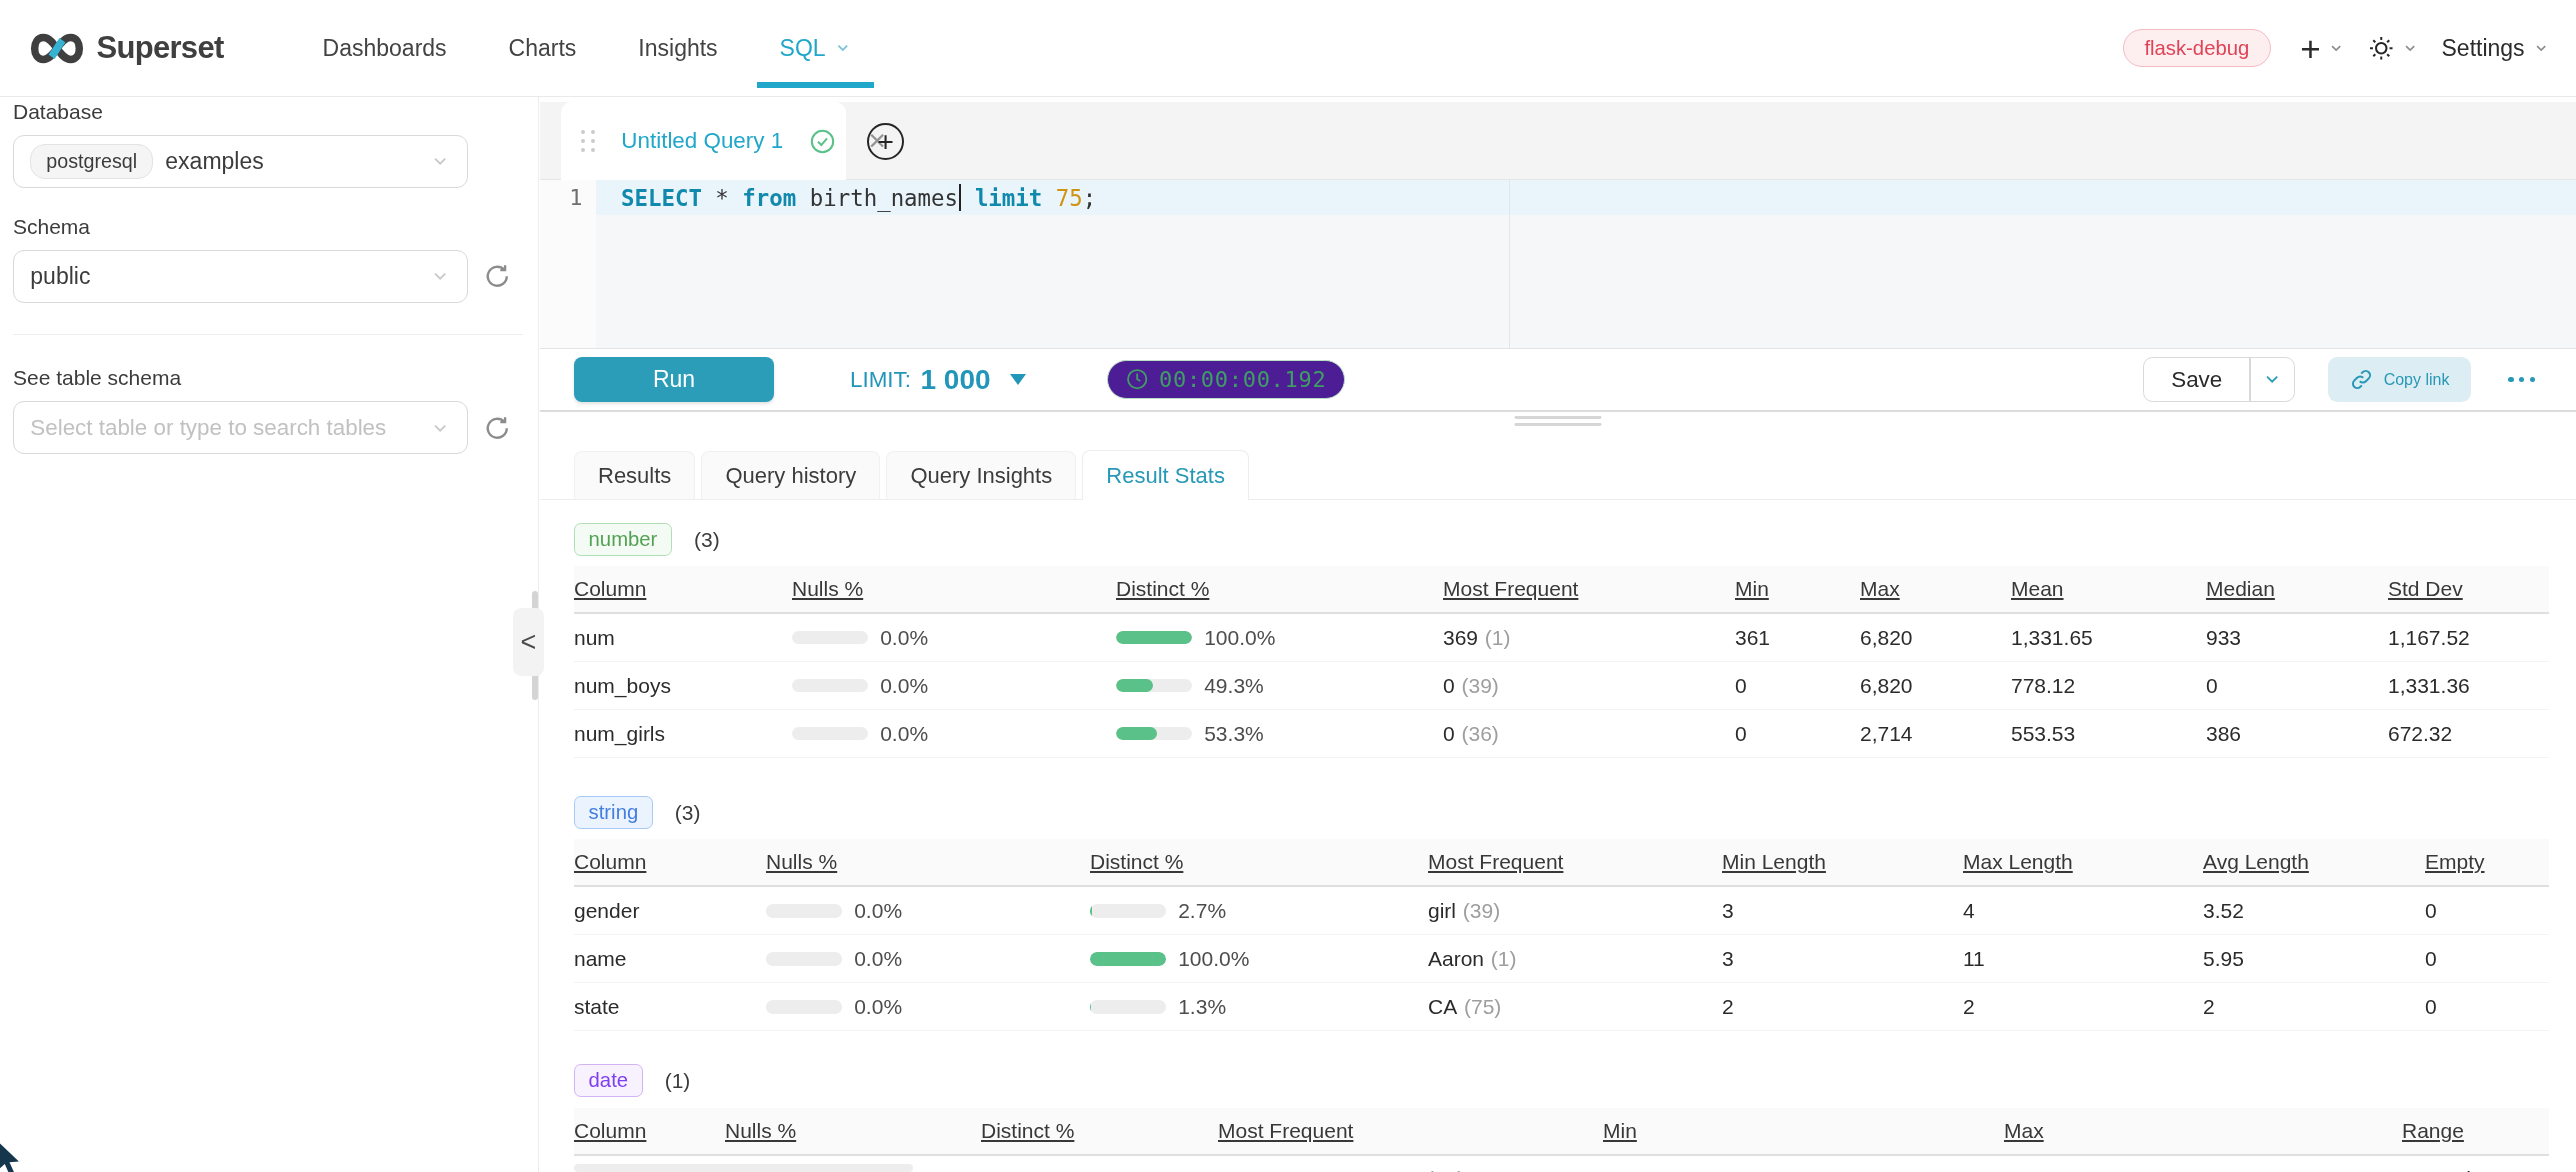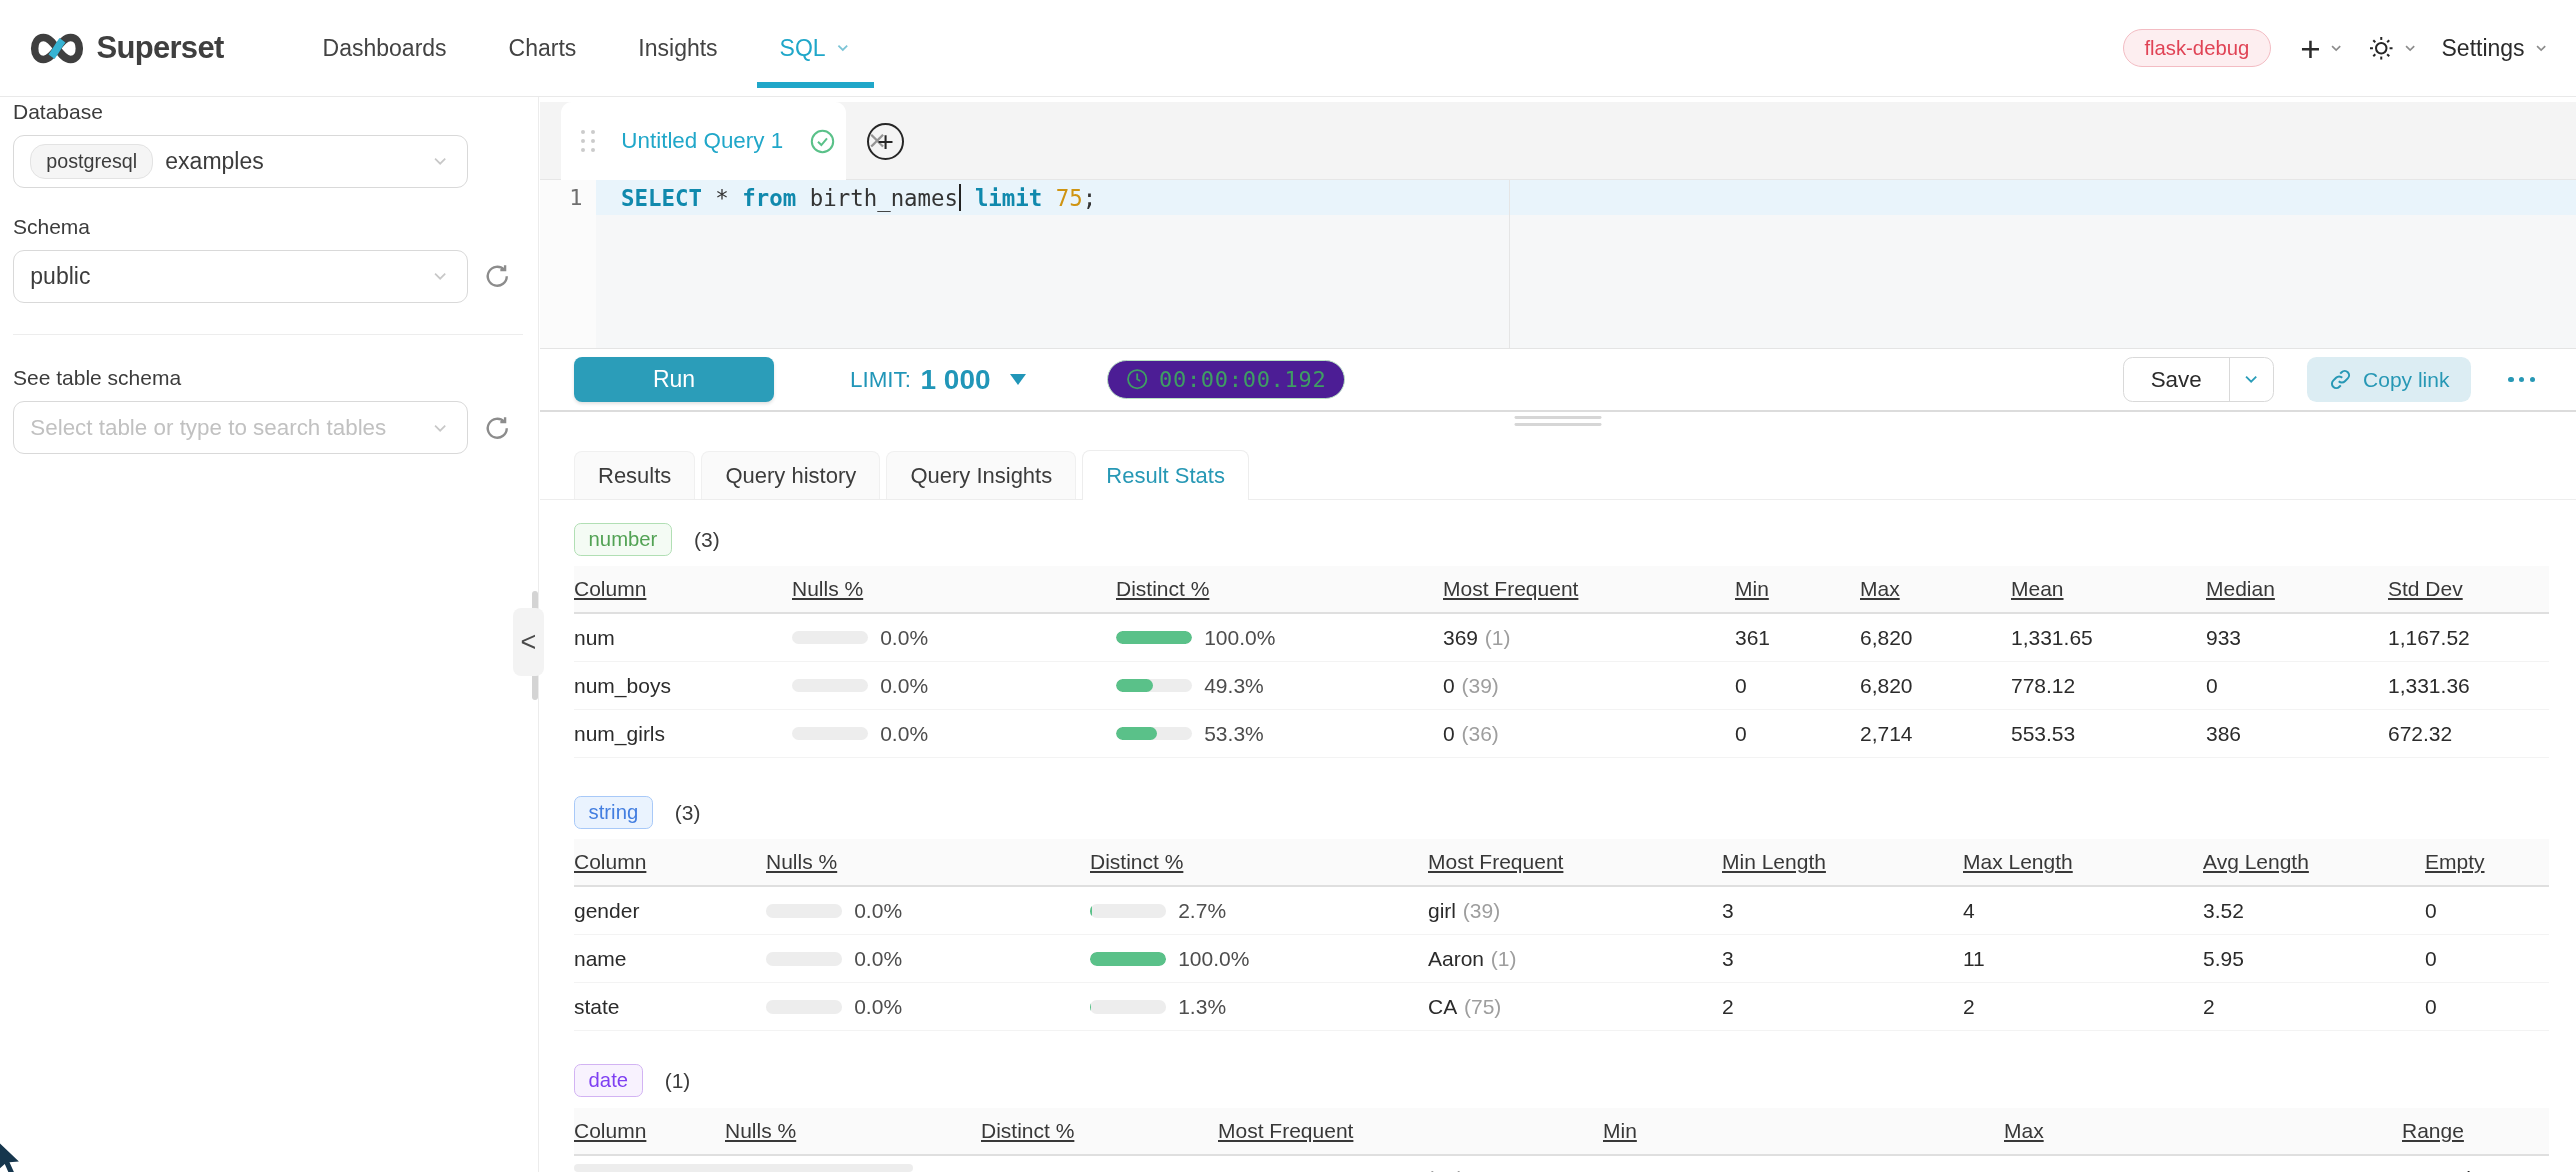--- a/index.html
+++ b/index.html
@@ -89,21 +89,21 @@
   .timer{margin-left:81px;height:39px;border:1.4px solid #b9e0c4;background:#4c1d95;border-radius:20.3px;
     display:flex;align-items:center;gap:9.5px;padding:0 17.6px;}
   .timer-text{font-family:"DejaVu Sans Mono", monospace;font-size:22px;color:#3f9e63;letter-spacing:0.7px;}
   .tb-spacer{flex:1;}
   .save-group{display:flex;height:45px;border:1.4px solid #d9d9d9;border-radius:9.5px;background:#fff;overflow:hidden;cursor:pointer;}
   .save-main{padding:0 27px;display:flex;align-items:center;font-size:22.4px;color:#2b2b2b;}
   .save-sep{width:1.4px;background:#d9d9d9;}
   .save-caret{width:43px;display:flex;align-items:center;justify-content:center;}
   .copy-link{margin-left:33px;height:45px;border-radius:9.5px;background:#dcedf3;display:flex;align-items:center;
     gap:11px;padding:0 22px;cursor:pointer;}
-  .copy-link span{font-size:21px;color:#2798b5;}
+  .copy-link span{font-size:16px;color:#2798b5;}
   .more-btn{margin-left:30px;display:flex;gap:5.4px;cursor:pointer;padding:6.8px;}
   .more-btn i{width:5.4px;height:5.4px;border-radius:50%;background:#2798b5;}
 
   
   .pane-divider{height:2px;background:#dcdcdc;}
   .drag-handle{position:relative;height:19px;}
   .drag-handle .bars{position:absolute;left:50%;top:4.1px;transform:translateX(-50%);cursor:row-resize;}
   .drag-handle .bars i{display:block;width:87px;height:2.7px;background:#d6d6d6;margin-bottom:4.7px;border-radius:1.4px;}
 
   

